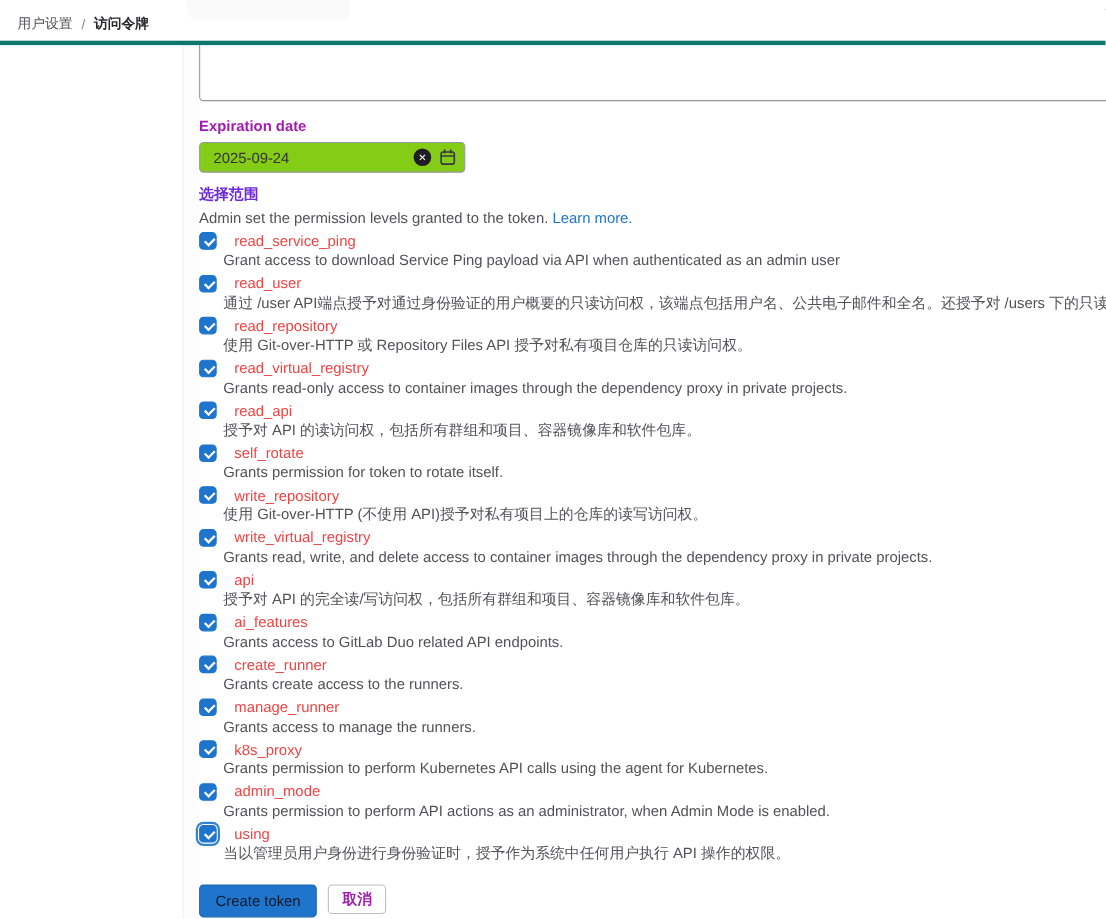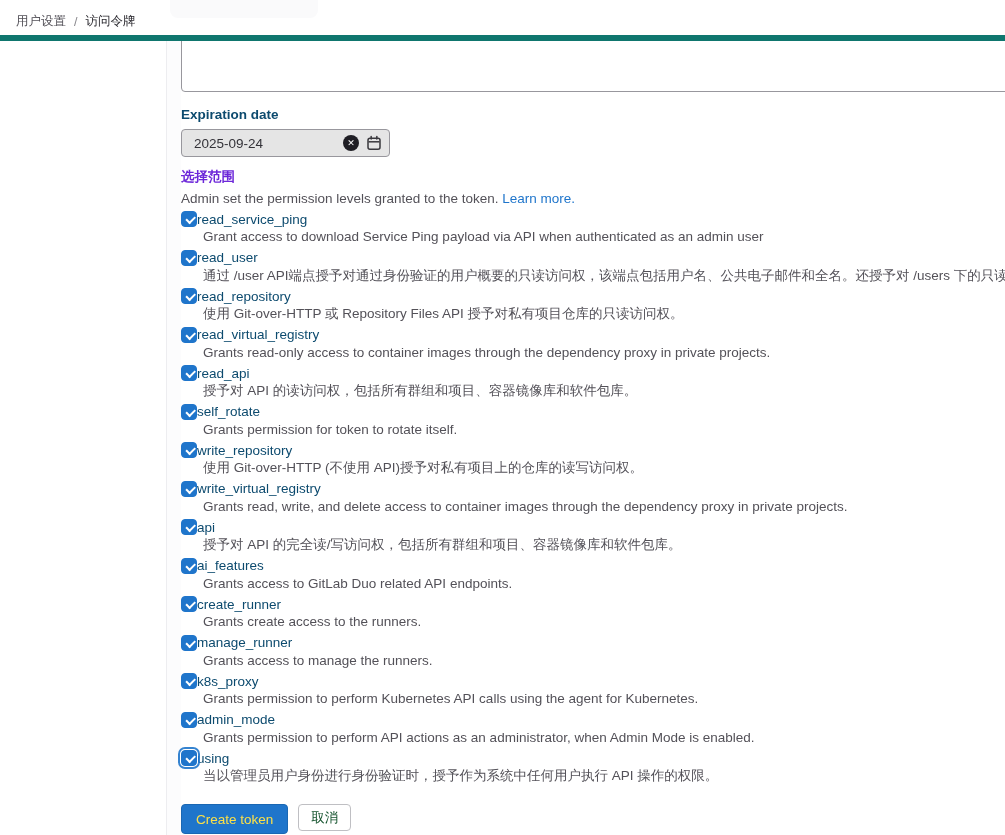--- a/index.html
+++ b/index.html
@@ -1,70 +1,70 @@
 <!DOCTYPE html>
 <html><head>
 <meta charset="utf-8">
 <style>
   * { margin:0; padding:0; box-sizing:border-box; }
   html,body { width:1005px; height:835px; overflow:hidden; background:#fff;
     font-family:"Liberation Sans","DejaVu Sans",sans-serif; color:#333238; }
 
   
   .topbar { position:absolute; left:0; top:0; width:1005px; height:41px;
-    background:#fff; border-bottom:6px solid #0f766e; z-index:10; }
+    background:#fff; border-bottom:4px solid #0f766e; z-index:10; }
   .crumbs { position:absolute; left:16px; top:13px; font-size:12.5px; display:flex; gap:8px; align-items:center; }
   .crumb-parent { color:#535158; text-decoration:none; cursor:pointer; }
   .crumb-sep { color:#89888d; }
-  .crumb-current { color:#28272d; font-weight:normal; }
+  .crumb-current { color:#28272d; font-weight:bold; }
   .top-remnant { position:absolute; left:170px; top:-10px; width:148px; height:28px;
     background:#fafafb; border-radius:8px; z-index:11; }
 
   .vdivider { position:absolute; left:166px; top:41px; width:1px; height:794px; background:#ededf0; }
   .left-gutter { position:absolute; left:167px; top:41px; width:14px; height:794px; background:#fcfcfd; }
 
   
   .desc-textarea { position:absolute; left:181px; top:8px; width:845px; height:84px;
     border:1px solid #98979d; border-radius:4px; background:#fff; resize:none;
     font-family:inherit; font-size:13.5px; padding:6px 10px; color:#333238; z-index:1; }
 
-  .field-label { position:absolute; left:181px; top:107px; font-size:13.5px; font-weight:bold; color:#0c4a6e; }
-
-  
-  .date-wrap { position:absolute; left:181px; top:129px; width:209px; height:28px;
-    border:1px solid #98979d; border-radius:4px; background:#e5e5e5; display:flex; align-items:center; }
+  .field-label { position:absolute; left:181px; top:107px; font-size:13.5px; font-weight:bold; color:#a21caf; }
+
+  
+  .date-wrap { position:absolute; left:181px; top:129px; width:242px; height:28px;
+    border:1px solid #98979d; border-radius:4px; background:#84cc16; display:flex; align-items:center; }
   .date-input { border:none; outline:none; flex:1; min-width:0; padding:0 0 0 12px;
     font-family:inherit; font-size:13.5px; color:#333238; background:transparent; }
   .clear-btn { width:16px; height:16px; border-radius:50%; background:#1f1e24; color:#fff;
     font-size:9px; font-weight:bold; display:flex; align-items:center; justify-content:center;
     cursor:pointer; flex:0 0 auto; margin-right:7px; line-height:1; }
   .cal-btn { width:16px; height:16px; margin-right:7px; cursor:pointer; flex:0 0 auto; display:flex; }
 
   .section-heading { position:absolute; left:181px; top:168px; font-size:13.5px; font-weight:bold; color:#6d28d9; }
   .scopes-desc { position:absolute; left:181px; top:191px; font-size:13.5px; color:#535158; white-space:nowrap; }
   .learn-more { color:#1f75cb; text-decoration:none; cursor:pointer;margin-top:12px; }
 
   
   .scopes-list { position:absolute; left:181px; top:210px; width:900px; }
   .scope-row { margin-bottom:2.5px; }
   .scope-top { display:flex; align-items:center; height:18px; }
   .cb { width:16px; height:16px; border-radius:4px; background:#1f75cb; border:1px solid #1f75cb;
     position:relative; cursor:pointer; flex:0 0 auto; }
   .cb::after { content:""; position:absolute; left:3.5px; top:4px; width:7px; height:3.5px;
     border-left:2px solid #fff; border-bottom:2px solid #fff; transform:rotate(-45deg); }
   .cb.focused { box-shadow:0 0 0 1px #fff, 0 0 0 3px rgba(31,117,203,.9); }
-  .scope-name { margin-left:0; font-size:13.5px; color:#0c4a6e; cursor:pointer; }
+  .scope-name { margin-left:16px; font-size:13.5px; color:#ef4444; cursor:pointer; }
   .scope-desc { margin-left:22px; font-size:13.5px; color:#535158; line-height:18px; white-space:nowrap; }
 
   
   .actions { position:absolute; left:181px; top:804px; display:flex; gap:10px; }
   .btn { height:27px; border-radius:4px; font-family:inherit; font-size:13.5px;
     display:flex; align-items:center; justify-content:center; cursor:pointer; }
-  .btn-primary { background:#1f75cb; border:1px solid #1a67b3; color:#fde047; padding:14px 14px; }
-  .btn-default { background:#fff; border:1px solid #bfbfc3; color:#14532d; padding:0 12px; }
+  .btn-primary { background:#1f75cb; border:1px solid #1a67b3; color:#0f172a; padding:14px 14px; }
+  .btn-default { background:#fff; border:1px solid #bfbfc3; color:#a21caf; padding:0 12px;font-weight:bold; }
 </style>
 </head>
 <body>
 
 <div class="topbar">
   <nav class="crumbs">
     <a class="crumb-parent">用户设置</a>
     <span class="crumb-sep">/</span>
     <span class="crumb-current">访问令牌</span>
   </nav>

